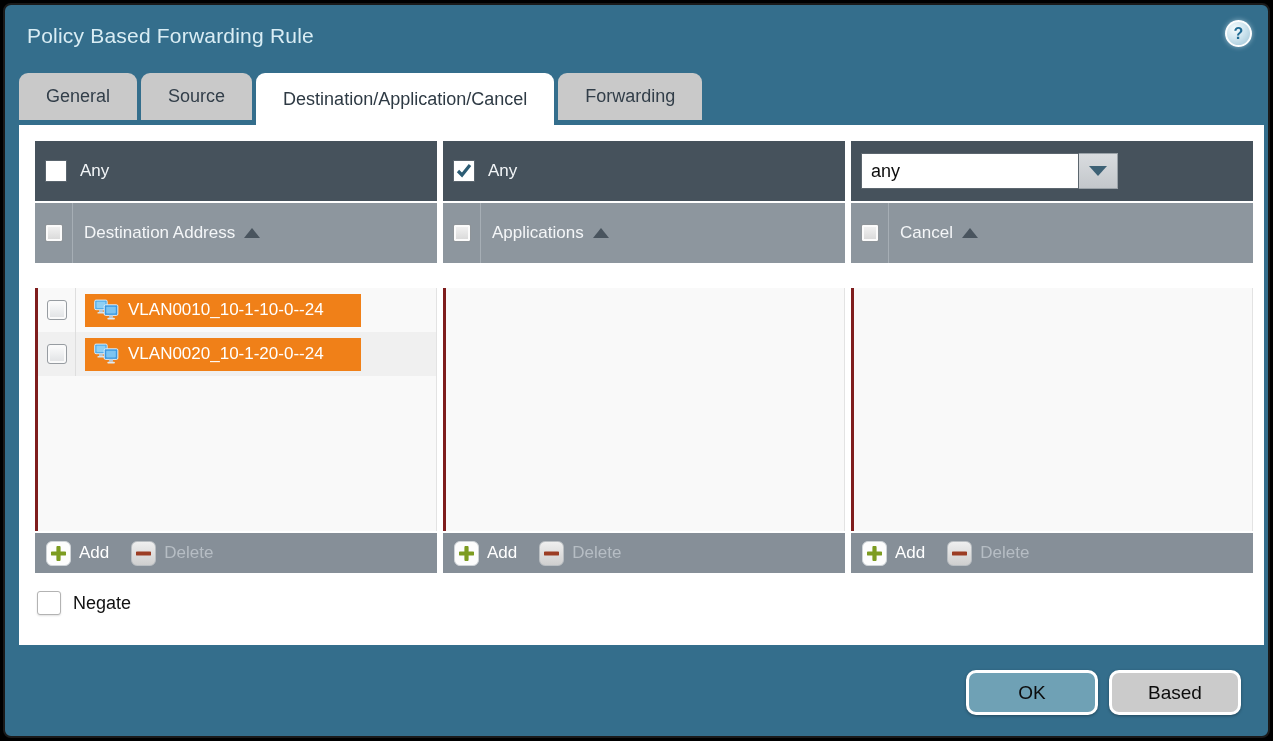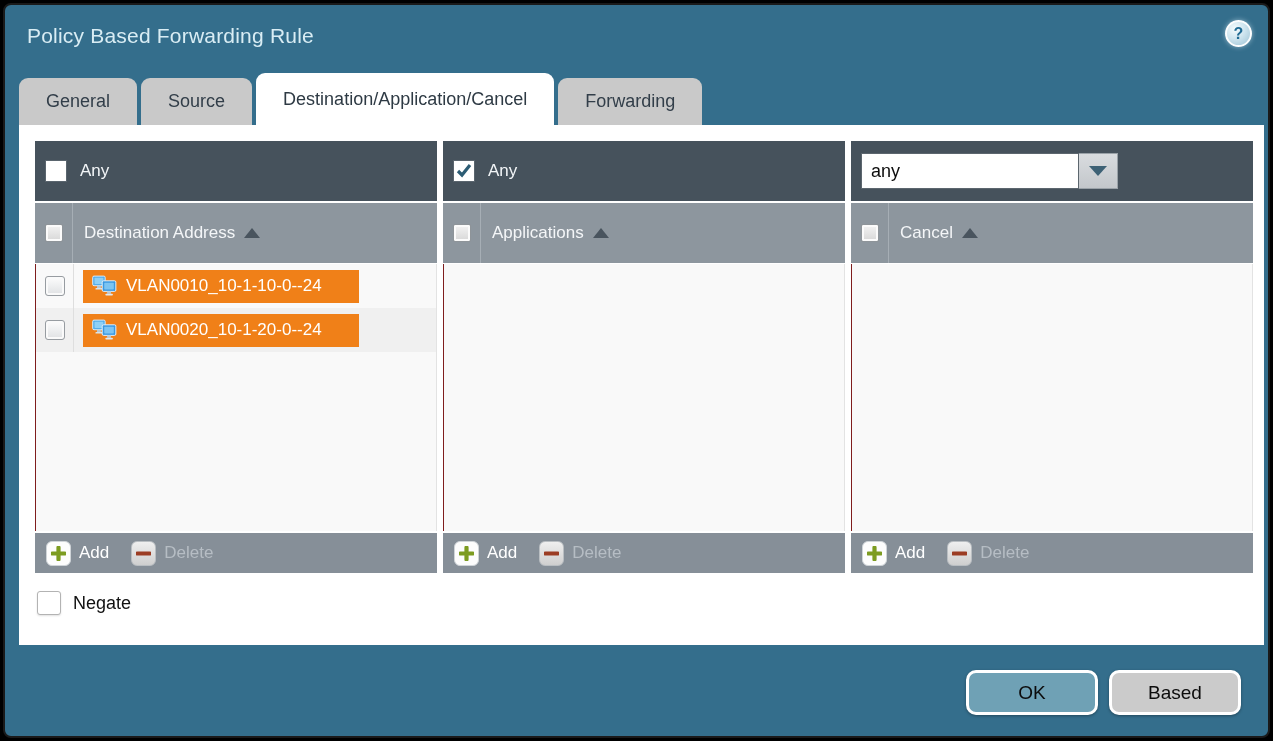--- a/index.html
+++ b/index.html
@@ -15,21 +15,21 @@
   .help-icon {
     position:absolute; right:16px; top:15px; width:27px; height:27px; border-radius:50%;
     background:radial-gradient(circle at 35% 30%, #f4fbfd 0%, #cfe5ef 45%, #9cc2d4 100%);
     border:2px solid rgba(255,255,255,.95);
     box-shadow:0 0 5px rgba(220,240,250,.55);
     display:flex; align-items:center; justify-content:center;
     color:#1f6a93; font-weight:bold; font-size:16px; cursor:pointer;
   }
 
   
-  .tabs { position:absolute; left:14px; top:68px; height:52px; display:flex; align-items:flex-end; gap:4px; z-index:3; }
+  .tabs { position:absolute; left:14px; top:68px; height:52px; display:flex; align-items:flex-start; gap:4px; z-index:3; }
   .tab {
     height:47px; background:#c9c9c9; border-radius:9px 9px 0 0; padding:0 27px;
     display:flex; align-items:center; font-size:18px; color:#323e49; cursor:pointer; white-space:nowrap;
   }
   .tab.active { height:52px; background:#ffffff; color:#2e3a44; }
 
   
   .content { position:absolute; left:14px; top:120px; width:1245px; height:520px; background:#fff; }
   .panels { position:absolute; left:16px; top:16px; display:flex; gap:6px; }
 
@@ -40,21 +40,21 @@
   }
   .panel-top .any-label { color:#f2f5f7; font-size:17px; }
   .panel-header {
     height:60px; background:#8d969e; display:flex; align-items:stretch; margin-bottom:1px;
   }
   .hdr-check-cell { width:38px; display:flex; align-items:center; justify-content:center; border-right:1px solid #a6aeb5; }
   .hdr-label-cell { display:flex; align-items:center; gap:9px; padding-left:11px; }
   .hdr-label { color:#f4f6f8; font-size:17px; }
   .sort-up { width:0; height:0; border-left:8px solid transparent; border-right:8px solid transparent; border-bottom:10px solid #49545e; }
 
-  .panel-list { flex:1; background:#f9f9f9; border-left:1px solid #7f1d1d; border-right:1px solid #e3e3e3; overflow:hidden; }
+  .panel-list { flex:1; background:#f9f9f9; border-left:3px solid #7f1d1d; border-right:1px solid #e3e3e3; overflow:hidden;margin-top:24px; }
   .panel-footer {
     height:40px; background:#868f98; margin-top:2px;
     display:flex; align-items:center; padding:0 11px; gap:22px;
   }
 
   
   .cb { cursor:pointer; }
   .cb-any { width:22px; height:22px; background:#fff; border:1px solid #5a656e; display:flex; align-items:center; justify-content:center; }
   .cb-any svg { display:none; }
   .cb-any.checked svg { display:block; }

